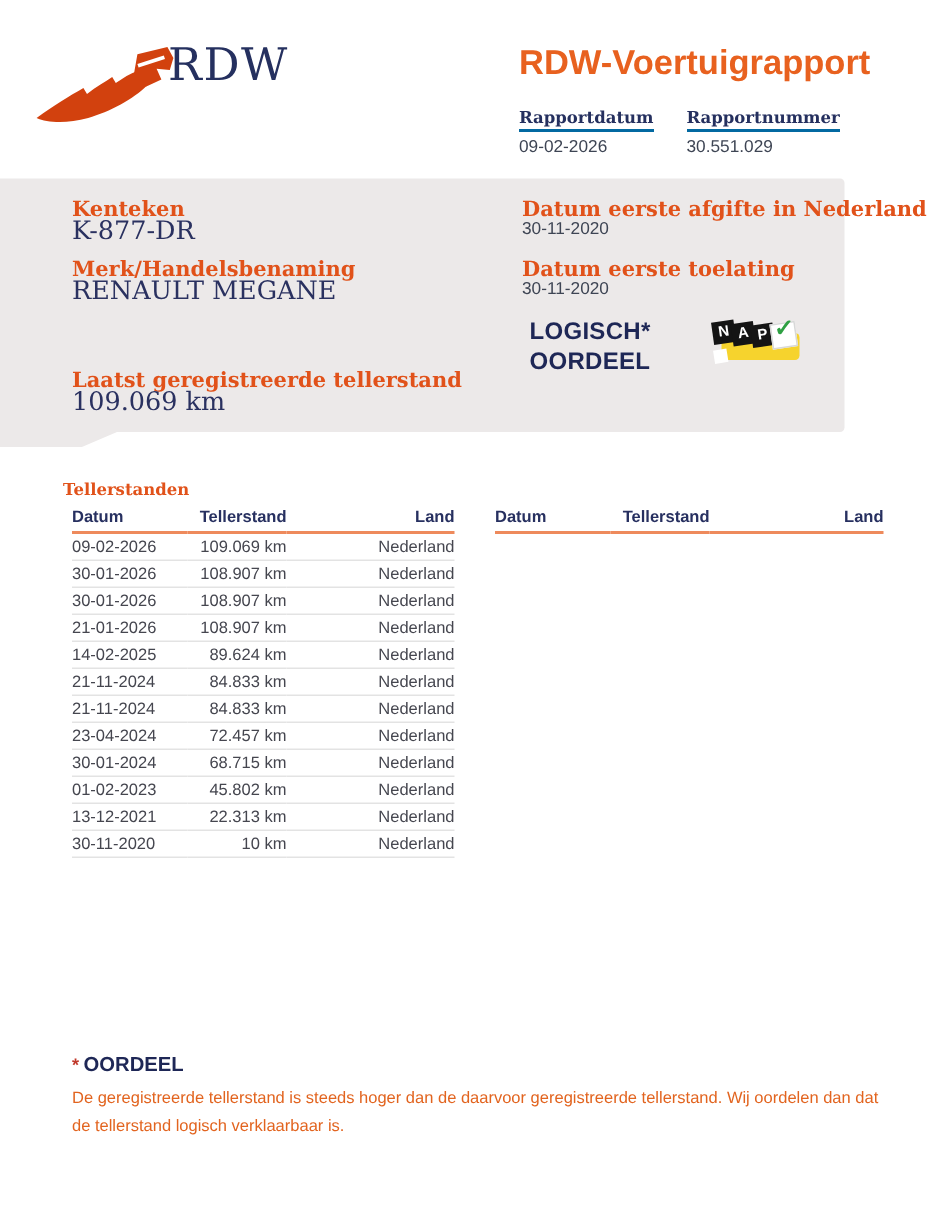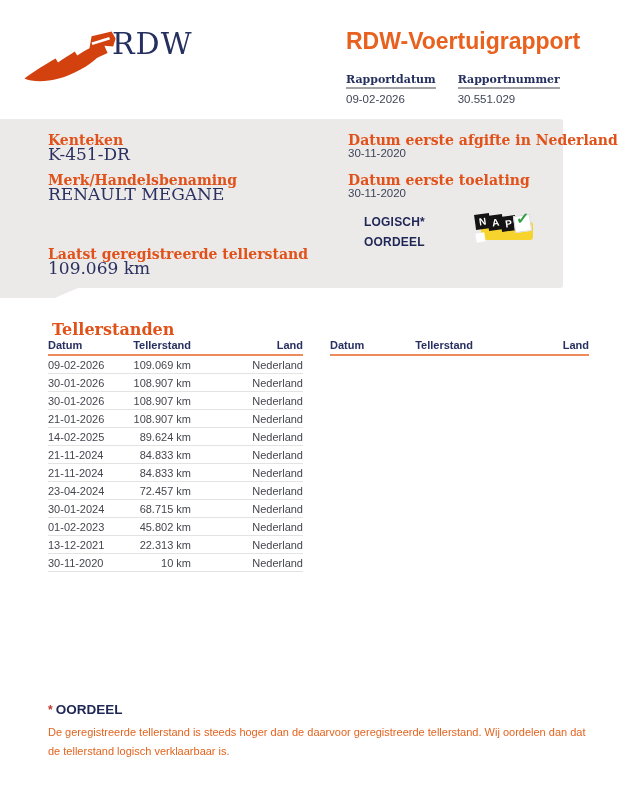--- a/index.html
+++ b/index.html
@@ -7,50 +7,50 @@
         font-family:"Liberation Sans",sans-serif;}
 
   
   .logo-wrap{position:absolute;left:22px;top:24px;width:150px;height:66px;}
   .brand-word{position:absolute;left:112px;top:26px;font-family:"DejaVu Serif",serif;
               font-size:30px;color:#25305F;letter-spacing:1px;}
   .report-head{position:absolute;left:346px;top:28px;}
   .report-title{font-family:Liberation Sans, sans-serif;font-size:23px;font-weight:700;color:#E8611F;}
   .report-meta{display:flex;gap:22px;margin-top:14px;}
   .meta-label{font-family:"DejaVu Serif",serif;font-size:11px;font-weight:700;color:#25305F;
-              border-bottom:2px solid #a3a3a3;padding-bottom:1px;display:inline-block;}
+              border-bottom:2px solid #0369a1;padding-bottom:1px;display:inline-block;}
   .meta-value{font-size:11.5px;color:#3E4554;margin-top:4px;}
 
   
   .summary-box{position:absolute;left:0;top:119px;width:563px;height:169px;
                background:#ECE9E9;border-radius:0 3px 3px 0;}
   .summary-tab{position:absolute;left:0;top:288px;width:78px;height:10px;background:#ECE9E9;
                clip-path:polygon(0 0,100% 0,70% 100%,0 100%);}
   .fld-label{font-family:"DejaVu Serif",serif;font-size:14px;font-weight:700;color:#E1521A;text-align:center;}
   .fld-serif{font-family:"DejaVu Serif",serif;font-size:17px;color:#2A3160;}
   .fld-sans{font-size:11.5px;color:#3E4554;}
   .pos{position:absolute;}
 
-  .oordeel{position:absolute;left:364px;top:212px;font-size:12px;font-weight:800;
+  .oordeel{position:absolute;left:353px;top:212px;font-size:16px;font-weight:800;
            color:#1E2756;line-height:20px;letter-spacing:.2px;}
 
   
   .nap{position:absolute;left:474px;top:212px;width:64px;height:34px;}
   .nap-yellow{position:absolute;left:7px;top:10px;width:52px;height:18px;background:#F6D32D;border-radius:3px;}
   .nap-white-chip{position:absolute;left:2px;top:21px;width:9px;height:9px;background:#fff;transform:rotate(-9deg);}
   .nap-box{position:absolute;top:2px;width:15px;height:15px;background:#141414;transform:rotate(-8deg);
            color:#fff;font-size:10px;font-weight:700;display:flex;align-items:center;justify-content:center;}
   .nap-box.b0{left:1px;} .nap-box.b1{left:14px;top:3px;} .nap-box.b2{left:27px;top:4px;}
   .nap-check-box{position:absolute;left:40px;top:3px;width:15px;height:15px;background:#fff;
                  border:1px solid #d8d8d8;transform:rotate(-8deg);}
   .nap-check{position:absolute;left:42px;top:-3px;font-size:16px;font-weight:700;color:#2FA043;}
 
   
-  .section-title{position:absolute;left:52px;top:320px;font-family:"DejaVu Serif",serif;
-                 font-size:16px;font-weight:700;color:#E1521A;}
+  .section-title{position:absolute;left:42px;top:320px;font-family:"DejaVu Serif",serif;
+                 font-size:11px;font-weight:700;color:#E1521A;}
   .tables{position:absolute;left:48px;top:337px;display:flex;gap:27px;}
   table.meter{border-collapse:collapse;table-layout:fixed;}
   table.meter.left{width:255px;} table.meter.right{width:259px;}
   table.meter th{font-size:11px;font-weight:700;color:#273060;text-align:left;
                  padding:2px 0 3px 0;border-bottom:2px solid #EE8A5C;}
   table.meter th.c1{width:77px;} table.meter th.c2{width:66px;text-align:right;}
   table.meter th.c3{text-align:right;}
   table.meter td{font-size:11px;color:#45464F;padding:2px 0;height:13px;
                  border-bottom:1px solid #E3E3E3;}
   table.meter td.c1{text-align:left;} table.meter td.c2{text-align:right;}
@@ -88,21 +88,21 @@
         <span class="meta-label">Rapportnummer</span>
         <div class="meta-value">30.551.029</div>
       </div>
     </div>
   </div>
 
   <div class="summary-box"></div>
   <div class="summary-tab"></div>
 
   <div class="pos fld-label" style="left:48px;top:132px;">Kenteken</div>
-  <div class="pos fld-serif" style="left:48px;top:144px;">K-451-DR</div>
+  <div class="pos fld-serif" style="left:48px;top:144px;">K-877-DR</div>
 
   <div class="pos fld-label" style="left:48px;top:172px;">Merk/Handelsbenaming</div>
   <div class="pos fld-serif" style="left:48px;top:184px;">RENAULT MEGANE</div>
 
   <div class="pos fld-label" style="left:48px;top:246px;">Laatst geregistreerde tellerstand</div>
   <div class="pos fld-serif" style="left:48px;top:258px;">109.069 km</div>
 
   <div class="pos fld-label" style="left:348px;top:132px;">Datum eerste afgifte in Nederland</div>
   <div class="pos fld-sans" style="left:348px;top:147px;">30-11-2020</div>
 

